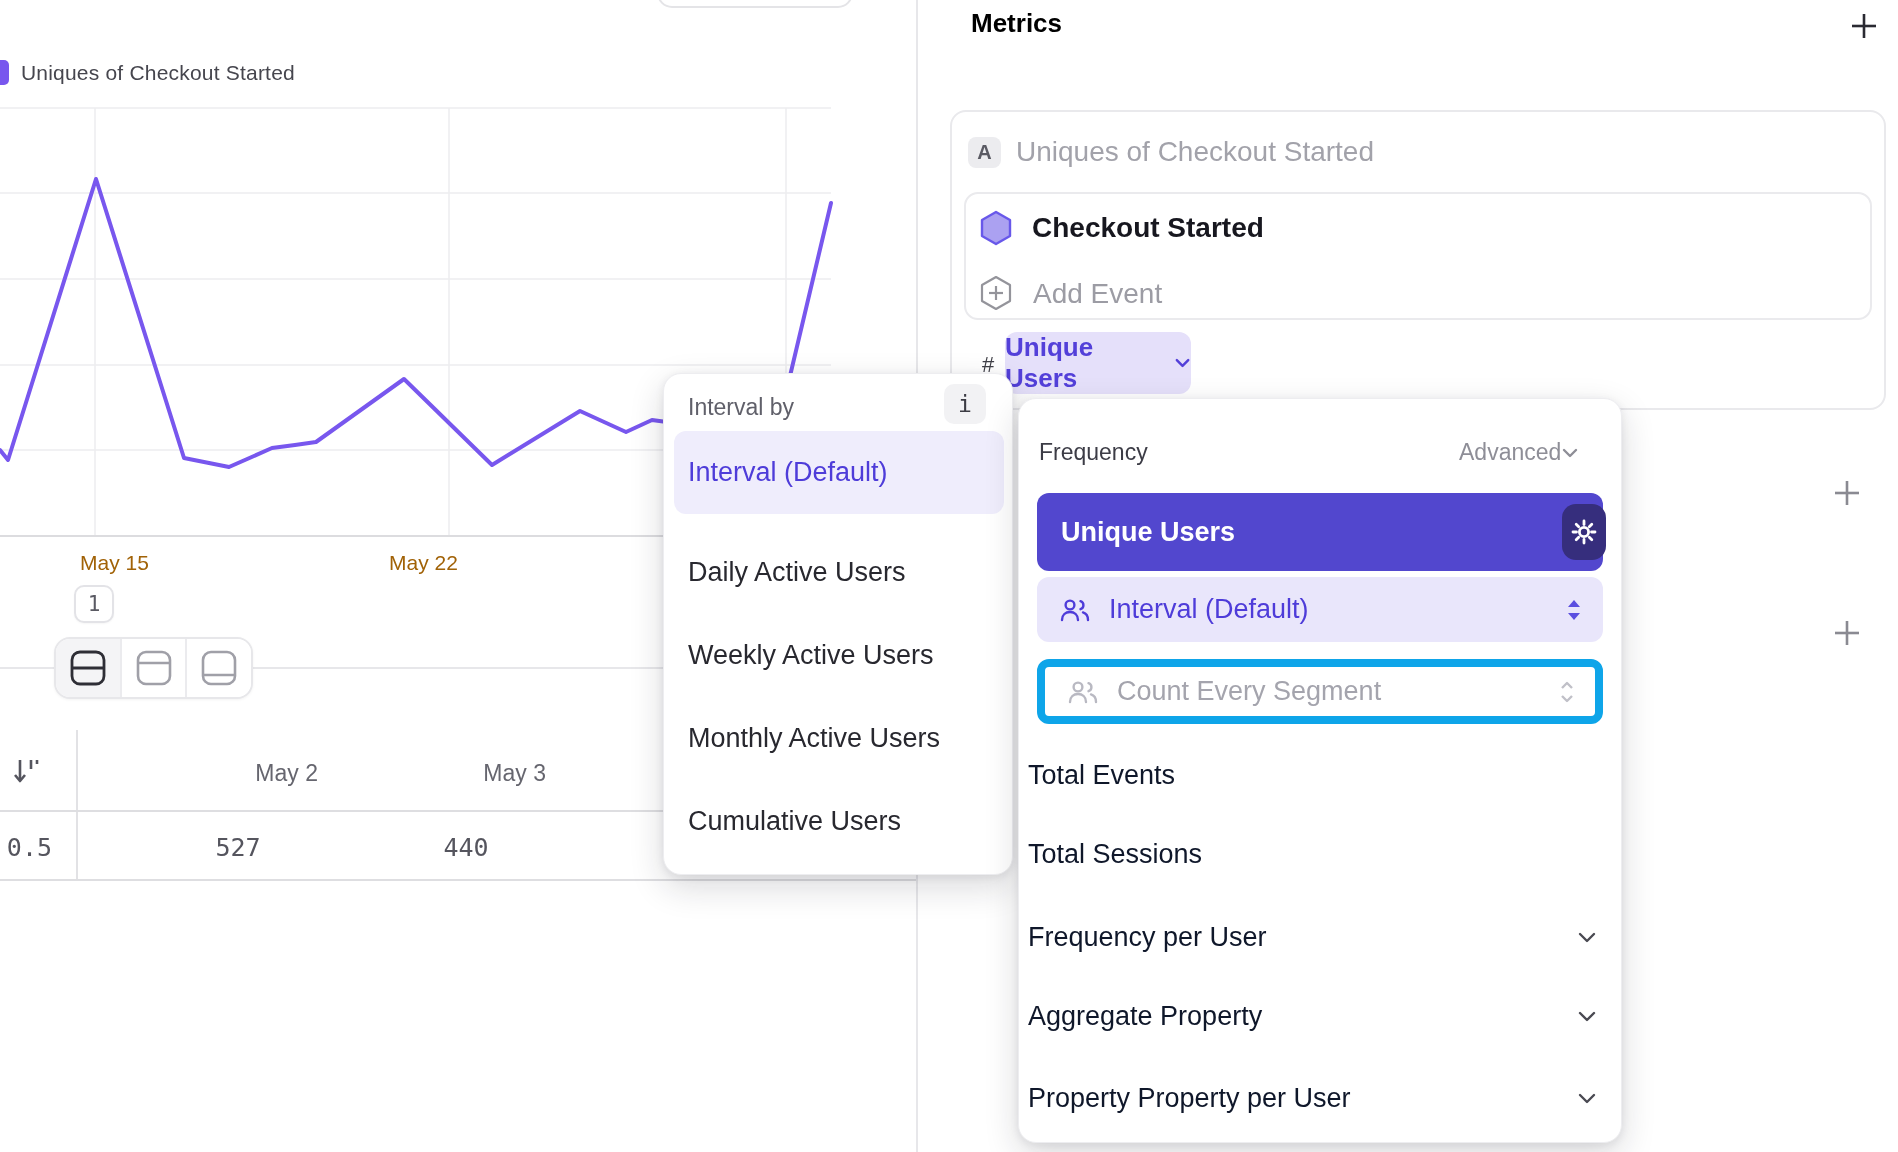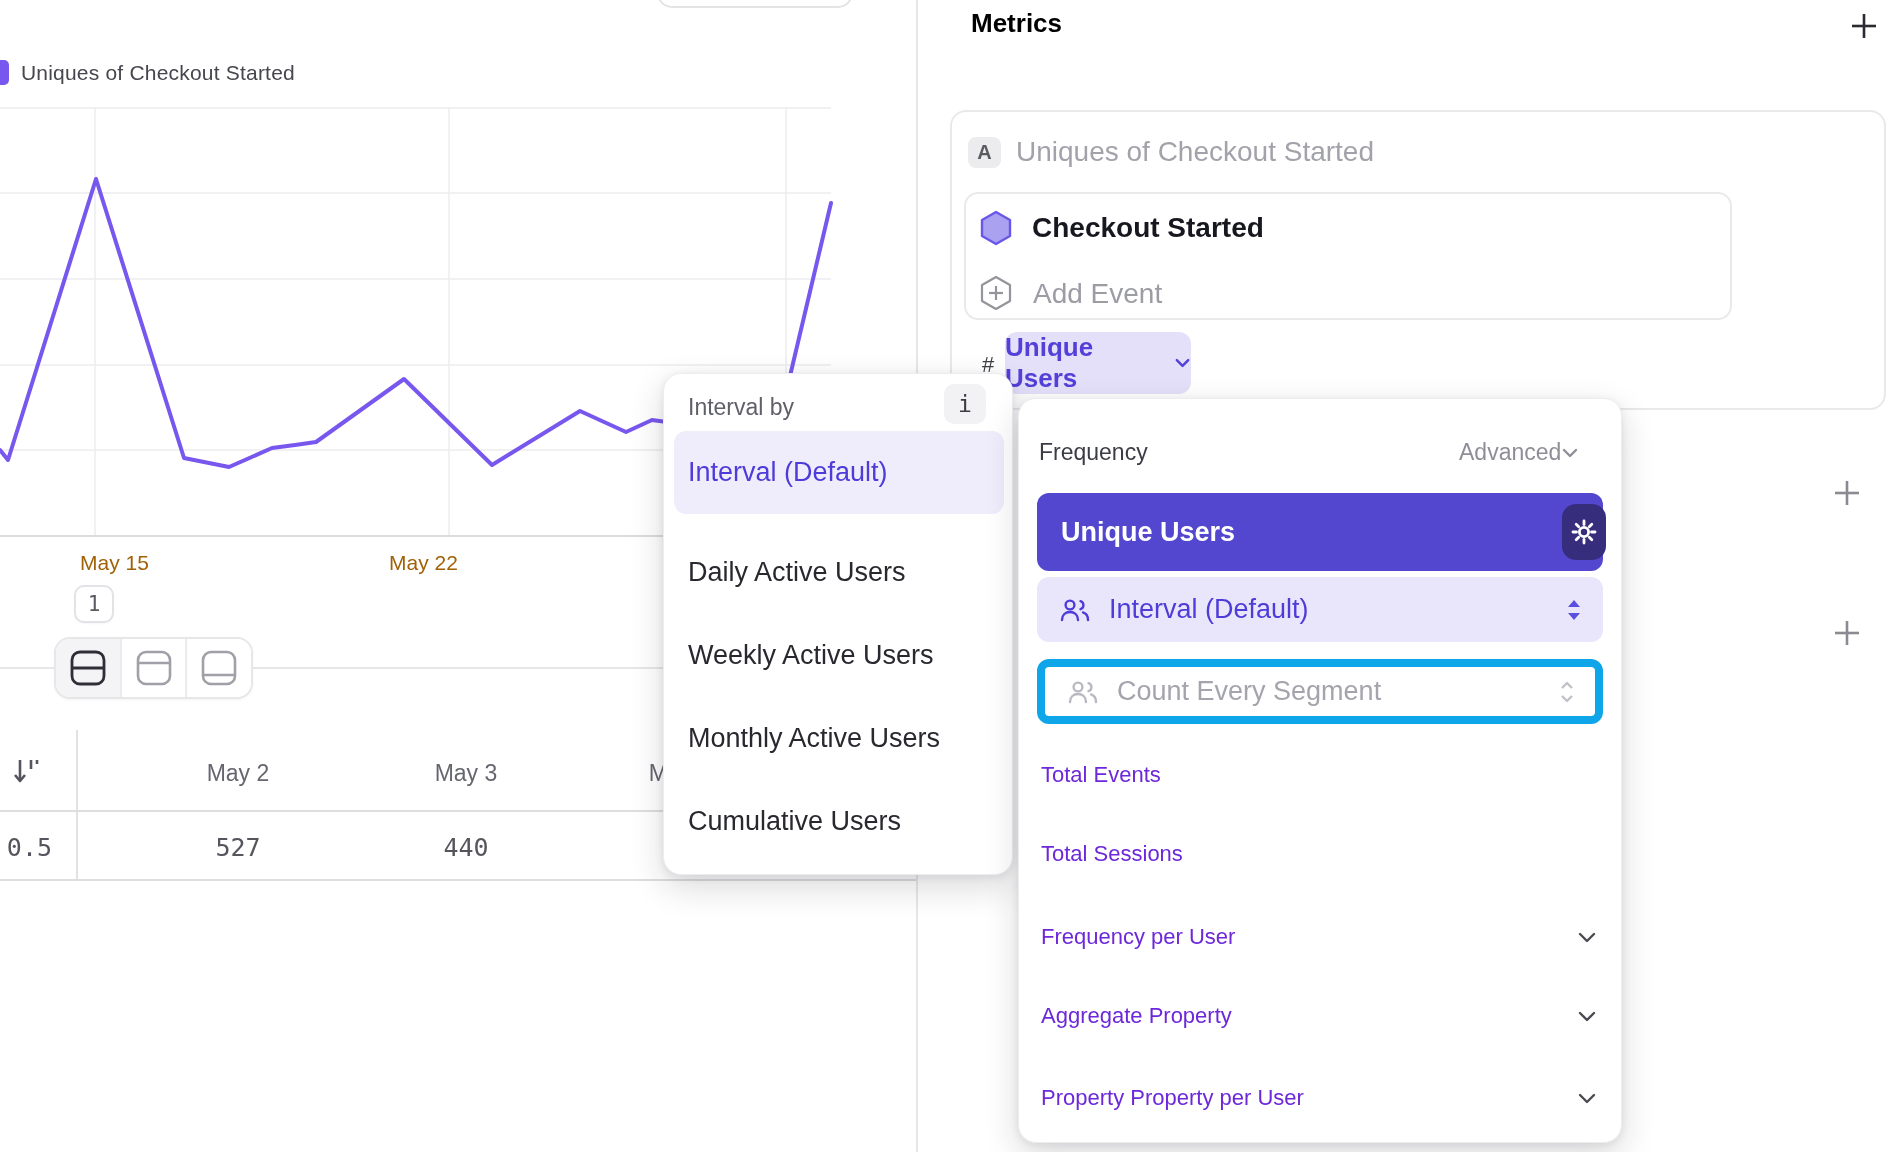--- a/index.html
+++ b/index.html
@@ -27,21 +27,21 @@
     box-shadow:0 1px 3px rgba(0,0,0,.05); }
   .toggle-btn { flex:1; display:flex; align-items:center; justify-content:center;
     border-right:2px solid #ebebee; background:#fff; }
   .toggle-btn:last-child { border-right:none; }
   .toggle-btn.active { background:#f4f4f6; }
 
   
   #col-divider { left:76px; top:730px; width:2px; height:150px; background:#e2e2e5; z-index:1; }
   #header-line { left:0; top:810px; width:916px; height:2px; background:#dedee1; z-index:1; }
   #row-line { left:0; top:879px; width:916px; height:2px; background:#dedee1; z-index:1; }
-  .th { top:760px; font-size:23px; color:#66666f; width:160px; text-align:center; z-index:1; }
+  .th { top:760px; font-size:23px; color:#66666f; width:160px; text-align:right; z-index:1; }
   .td { top:833px; font-family:"DejaVu Sans Mono", monospace; font-size:25px; color:#55555e;
     width:160px; text-align:center; z-index:1; }
   #cell-first { left:-62px; width:114px; text-align:right; }
   #sort-icon { left:12px; top:755px; z-index:1; }
 
   
   .popup { background:#fff; border-radius:18px; border:1px solid #ededf0;
     box-shadow:0 12px 34px rgba(25,25,40,.16), 0 2px 8px rgba(25,25,40,.08); }
 
   
@@ -57,21 +57,21 @@
   .agg-item span { font-size:27px; font-weight:500; color:#28282f; }
 
   
   #metrics-title { left:971px; top:8px; font-size:26px; font-weight:700; color:#000000; z-index:1; }
   #metrics-add { left:1848px; top:10px; z-index:1; }
   #metric-card { left:950px; top:110px; width:936px; height:300px; background:#fff;
     border:2px solid #e9e9ec; border-radius:16px; z-index:2; }
   #metric-badge { left:16px; top:25px; width:33px; height:31px; background:#ececef; border-radius:8px;
     display:flex; align-items:center; justify-content:center; font-size:20px; font-weight:700; color:#5a5a63; }
   #metric-title { left:64px; top:24px; font-size:28px; font-weight:500; color:#a2a2aa; }
-  #event-card { left:12px; top:80px; width:768px; height:128px; border:2px solid #eaeaed; border-radius:14px; }
+  #event-card { left:12px; top:80px; width:908px; height:128px; border:2px solid #eaeaed; border-radius:14px; }
   #event-row-icon { left:13px; top:16px; }
   #event-name { left:66px; top:18px; font-size:28px; font-weight:700; color:#17171f; }
   #add-event-icon { left:13px; top:81px; }
   #add-event-label { left:67px; top:84px; font-size:28px; color:#9c9ca4; }
   #hash-symbol { left:30px; top:240px; font-size:22px; color:#3f3f47; }
   #measure-chip { left:53px; top:220px; width:186px; height:62px; background:#e5e0fa; border-radius:12px;
     display:flex; align-items:center; justify-content:center; gap:10px; }
   #measure-chip span { font-size:26px; font-weight:600; color:#5340d9; }
 
   
@@ -86,21 +86,21 @@
     display:flex; align-items:center; justify-content:center; }
   .meas-row { left:18px; width:566px; height:65px; border-radius:12px; display:flex; align-items:center; }
   #row-interval { top:178px; background:#e9e6fb; }
   #row-interval .meas-row-label { color:#4e3cd9; }
   #row-segment { top:260px; background:#fff; border:8px solid #0ea5e9; }
   #row-segment .meas-row-label { color:#a4a4ad; }
   .meas-row .icon-wrap { margin-left:22px; display:flex; }
   .meas-row-label { margin-left:18px; font-size:27px; font-weight:500; }
   .meas-row .carets { position:absolute; right:20px; display:flex; }
   .meas-item { left:0; width:604px; height:60px; display:flex; align-items:center; }
-  .meas-item span { margin-left:22px; font-size:22px; font-weight:500; color:#6d28d9; }
+  .meas-item span { margin-left:9px; font-size:27px; font-weight:500; color:#0f172a; }
   .meas-item .chev { position:absolute; right:26px; display:flex; }
 
   .canvas-plus { z-index:1; }
 </style>
 </head>
 <body>
 
 <div id="stage">
 
   <div id="v-divider" class="abs"></div>

